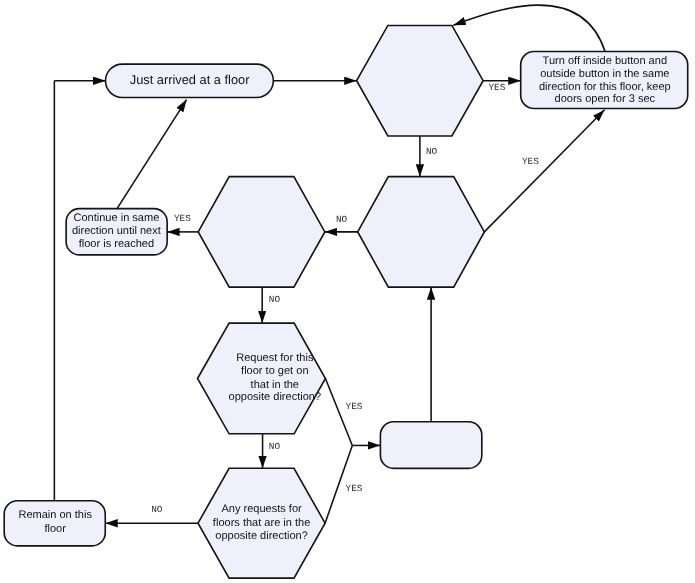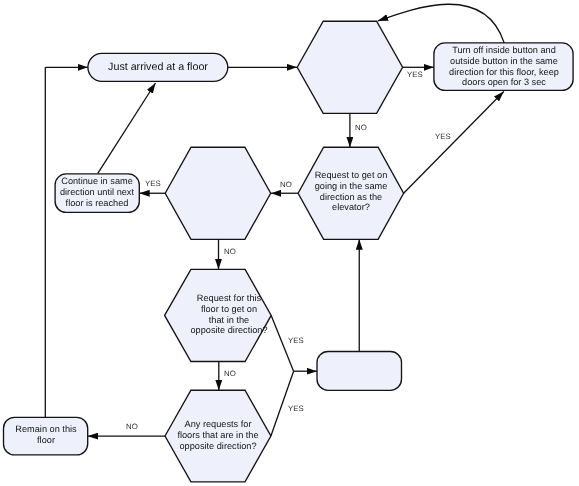--- a/index.html
+++ b/index.html
@@ -3,21 +3,21 @@
 <meta charset="utf-8">
 <style>
   html,body{margin:0;padding:0;background:#ffffff;}
   body{width:579px;height:486px;overflow:hidden;font-family:"Liberation Sans",sans-serif;
        -webkit-font-smoothing:antialiased;text-rendering:geometricPrecision;}
   #diagram{position:relative;width:579px;height:486px;}
   svg.canvas{position:absolute;left:0;top:0;}
   .node-label{position:absolute;will-change:transform;color:#121212;text-align:center;white-space:pre;
       font-size:9.2px;line-height:10.8px;letter-spacing:0px;}
   .big{font-size:10.7px;line-height:12.4px;}
-  .edge-label{position:absolute;will-change:transform;color:#2b2b2b;font-size:7.8px;line-height:7.8px;white-space:pre;}
+  .edge-label{position:absolute;will-change:transform;color:#2b2b2b;font-size:7.8px;line-height:7.8px;white-space:pre;font-family:Liberation Mono, monospace;}
 </style>
 </head>
 <body>
 
 <div id="diagram">
 <svg class="canvas" width="579" height="486">
  <defs>
    <marker id="ah" markerWidth="10.4" markerHeight="7" refX="10.4" refY="3.5" orient="auto" markerUnits="userSpaceOnUse">
      <path d="M0,0 L10.4,3.5 L0,7 z" fill="#0a0a0a"></path>
    </marker>
@@ -53,21 +53,20 @@
    <path d="M359.25,351.5 L359.25,239.3" marker-end="url(#ah)"></path>
    <path d="M45.3,417.4 L45.3,67.3"></path>
  </g>
     </svg>
 
 <div class="node-label big" style="left:77.85px;top:61.11px;width:160px"><span>Just arrived at a floor</span></div>
 
 
 <div class="node-label" style="left:423.50px;top:45.22px;width:160px"><span>Turn off inside button and</span><br><span>outside button in the same</span><br><span>direction for this floor, keep</span><br><span>doors open for 3 sec</span></div>
 
-<div class="node-label" style="left:270.85px;top:169.82px;width:160px"><span>Request to get on</span><br><span>going in the same</span><br><span>direction as the</span><br><span>elevator?</span></div>
 
 
 <div class="node-label" style="left:17.20px;top:176.02px;width:160px"><span>Continue in same</span><br><span>direction until next</span><br><span>floor is reached</span></div>
 
 <div class="node-label" style="left:149px;top:293.32px;width:160px"><span>Request for this</span><br><span>floor to get on</span><br><span>that in the</span><br><span>opposite direction?</span></div>
 
 
 <div class="node-label" style="left:137.95px;top:419.22px;width:160px"><span>Any requests for</span><br><span>floors that are in the</span><br><span>opposite direction?</span></div>
 
 <div class="node-label" style="left:-34.40px;top:424.22px;width:160px"><span>Remain on this</span><br><span>floor</span></div>

